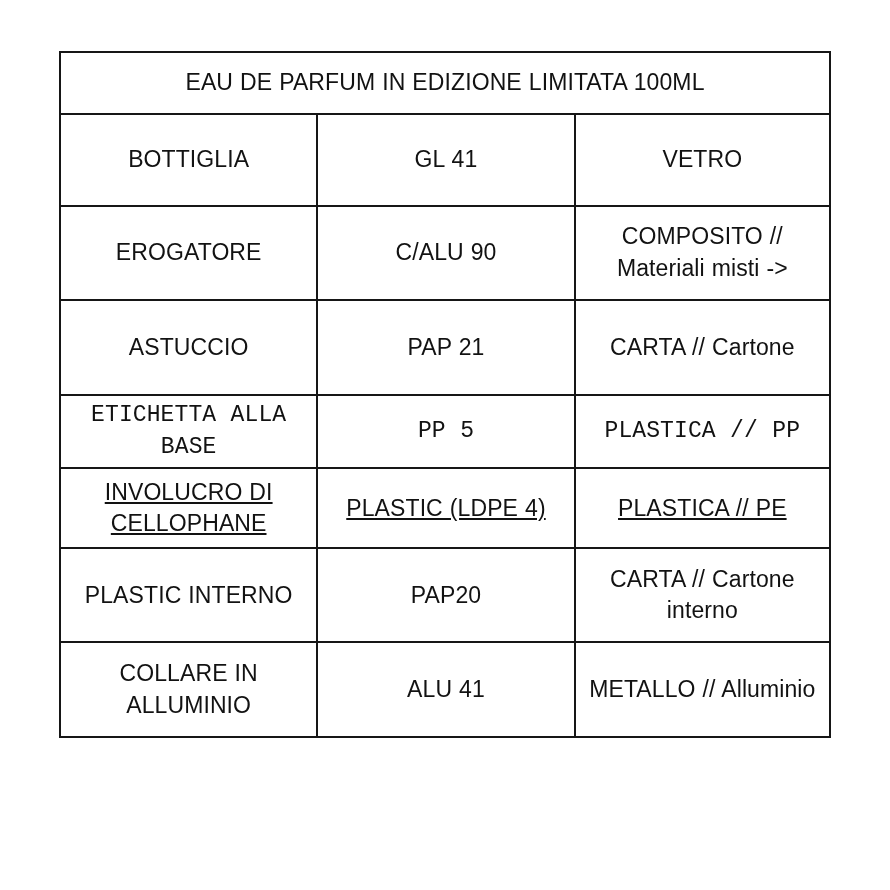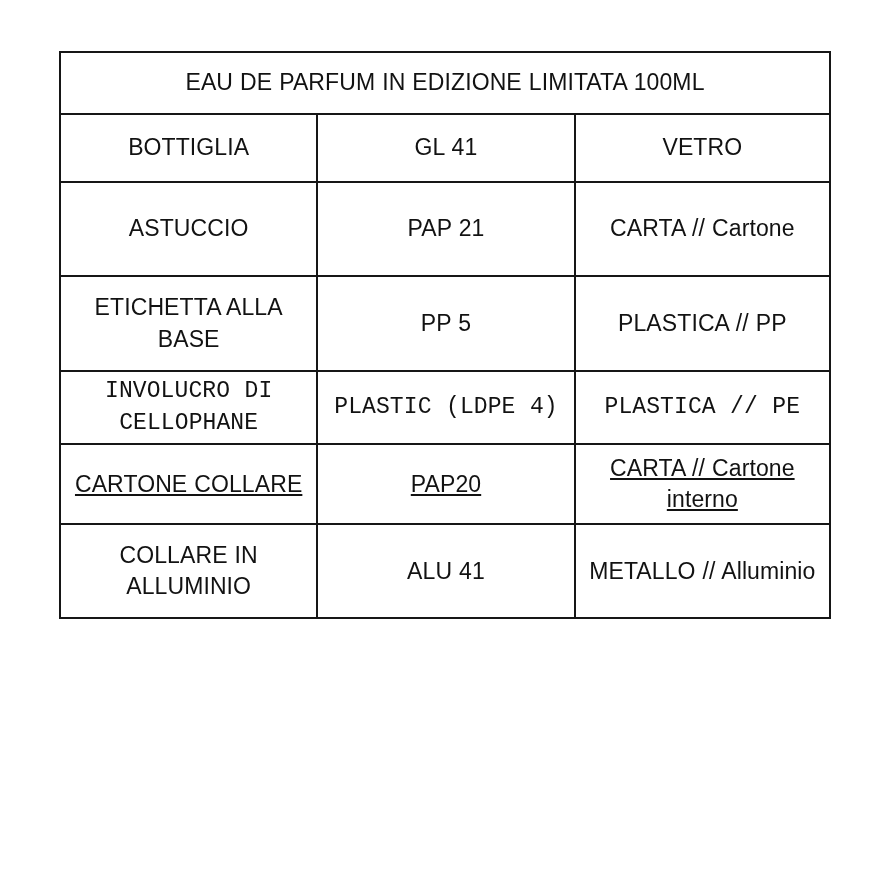--- a/index.html
+++ b/index.html
@@ -29,21 +29,21 @@
     text-align: center;
     vertical-align: middle;
     font-size: 23px;
     font-weight: 400;
     line-height: 1.38;
     padding: 4px 13px;
     letter-spacing: 0.1px;
     word-spacing: 0.5px;
   }
   thead tr { height: 62px; }
-  tbody tr:nth-child(1) { height: 68px; }
+  tbody tr:nth-child(1) { height: 92px; }
   tbody tr:nth-child(2) { height: 94px; }
   tbody tr:nth-child(3) { height: 95px; }
   tbody tr:nth-child(4) { height: 63px; font-family: Liberation Mono, monospace; }
   tbody tr:nth-child(5) { height: 80px; text-decoration: underline; }
   tbody tr:nth-child(6) { height: 94px; }
   tbody tr:nth-child(7) { height: 95px; }
   tbody tr:nth-child(8) { height: 93px; margin-left: 48px; }
 </style>
 </head>
 <body>
@@ -60,36 +60,41 @@
         <th colspan="3">EAU DE PARFUM IN EDIZIONE LIMITATA 100ML</th>
       </tr>
     </thead>
     <tbody>
         <tr>
     <td>BOTTIGLIA</td>
     <td>GL 41</td>
     <td>VETRO</td>
   </tr>
         <tr>
+    <td>EROGATORE</td>
+    <td>C/ALU 90</td>
+    <td>COMPOSITO // Materiali misti -&gt;</td>
+  </tr>
+        <tr>
     <td>ASTUCCIO</td>
     <td>PAP 21</td>
     <td>CARTA // Cartone</td>
   </tr>
         <tr>
     <td>ETICHETTA ALLA BASE</td>
     <td>PP 5</td>
     <td>PLASTICA // PP</td>
   </tr>
         <tr>
     <td>INVOLUCRO DI CELLOPHANE</td>
     <td>PLASTIC (LDPE 4)</td>
     <td>PLASTICA // PE</td>
   </tr>
         <tr>
-    <td>CARTONE COLLARE</td>
+    <td>PLASTIC INTERNO</td>
     <td>PAP20</td>
     <td>CARTA // Cartone interno</td>
   </tr>
         <tr>
     <td>COLLARE IN ALLUMINIO</td>
     <td>ALU 41</td>
     <td>METALLO // Alluminio</td>
   </tr>
       </tbody>
   </table>

